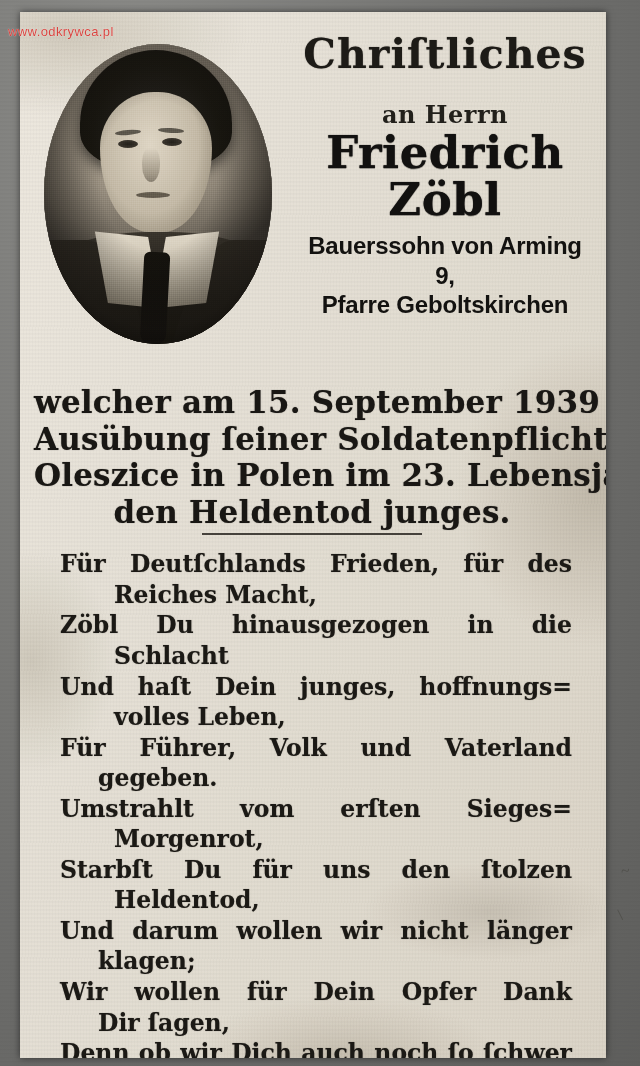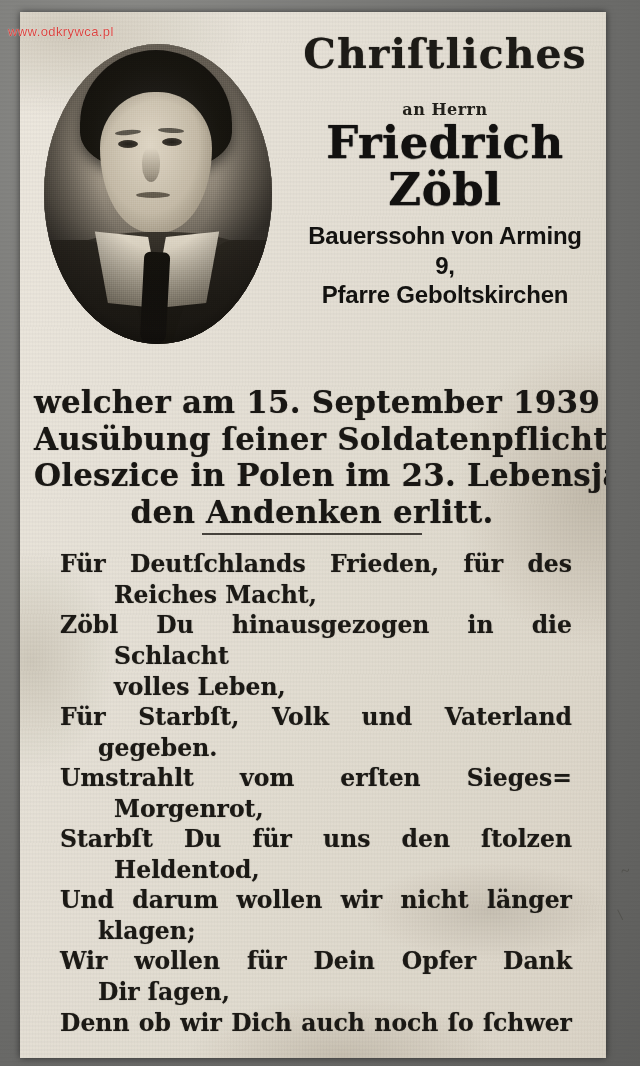--- a/index.html
+++ b/index.html
@@ -210,21 +210,21 @@
   #title-1, #title-2 {
     font-size: 41px;
     line-height: 1.02;
     letter-spacing: 1px;
     color: #1d1b17;
     text-shadow: 0 0 1px rgba(40,36,30,.7);
   }
   #title-2 { margin-top: 6px; }
   #subtitle-an {
     margin-top: 24px;
-    font-size: 16px;
+    font-size: 24px;
     color: #22201b;
     letter-spacing: .5px;
   }
   #name {
     font-size: 45px;
     line-height: 1.05;
     font-weight: 800;
     color: #121110;
     letter-spacing: .5px;
     text-shadow: 0 0 1px rgba(20,18,14,.9), 0 1px 0 rgba(0,0,0,.25);
@@ -326,31 +326,32 @@
         <div id="name" class="fraktur">Friedrich Zöbl</div>
         <div class="origin">Bauerssohn von Arming 9,</div>
         <div class="origin" style="margin-top:0">Pfarre Geboltskirchen</div>
       </div>
     </div>
 
     <div id="statement" class="fraktur">
       <span class="l l1">welcher am 15. September 1939 in</span>
       <span class="l l2">Ausübung ſeiner Soldatenpflicht in</span>
       <span class="l l3">Oleszice in Polen im 23. Lebensjahre</span>
-      <span class="l l4">den Andenken erlitt.</span>
+      <span class="l l4">den Heldentod junges.</span>
       <div id="rule"></div>
     </div>
 
     <div id="poem" class="fraktur">
       <span class="v a">Für Deutſchlands Frieden, für des</span>
       <span class="v ind">Reiches Macht,</span>
       <span class="v a">Zöbl Du hinausgezogen in die</span>
       <span class="v ind">Schlacht</span>
+      <span class="v a">Und haſt Dein junges, hoffnungs=</span>
       <span class="v ind">volles Leben,</span>
-      <span class="v a">Für Starbſt, Volk und Vaterland</span>
+      <span class="v a">Für Führer, Volk und Vaterland</span>
       <span class="v ind2">gegeben.</span>
       <span class="v a">Umstrahlt vom erſten Sieges=</span>
       <span class="v ind">Morgenrot,</span>
       <span class="v a">Starbſt Du für uns den ſtolzen</span>
       <span class="v ind">Heldentod,</span>
       <span class="v a">Und darum wollen wir nicht länger</span>
       <span class="v ind2">klagen;</span>
       <span class="v a">Wir wollen für Dein Opfer Dank</span>
       <span class="v ind2">Dir ſagen,</span>
       <span class="v a">Denn ob wir Dich auch noch ſo ſchwer</span>

